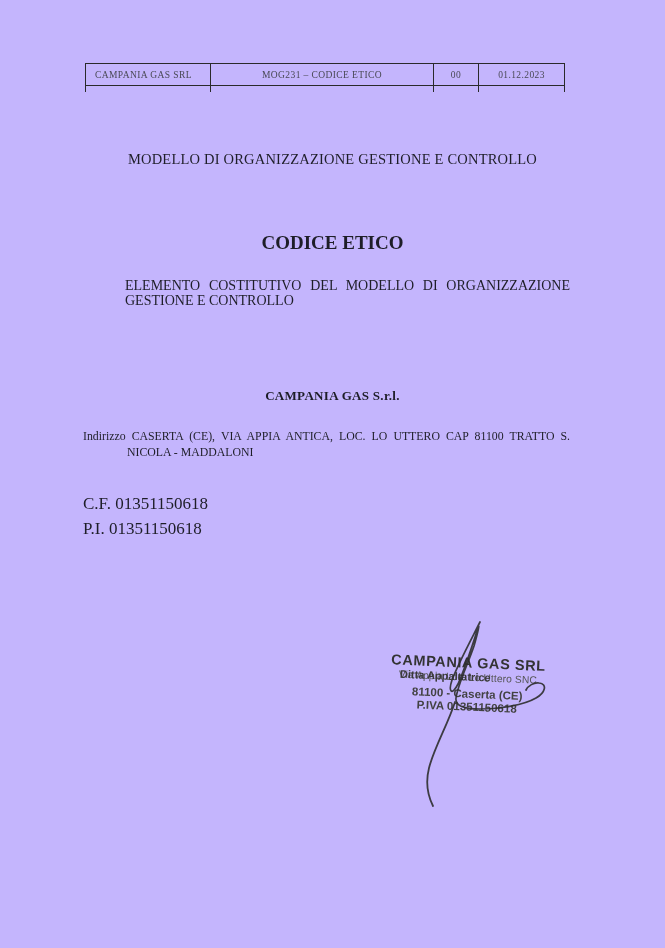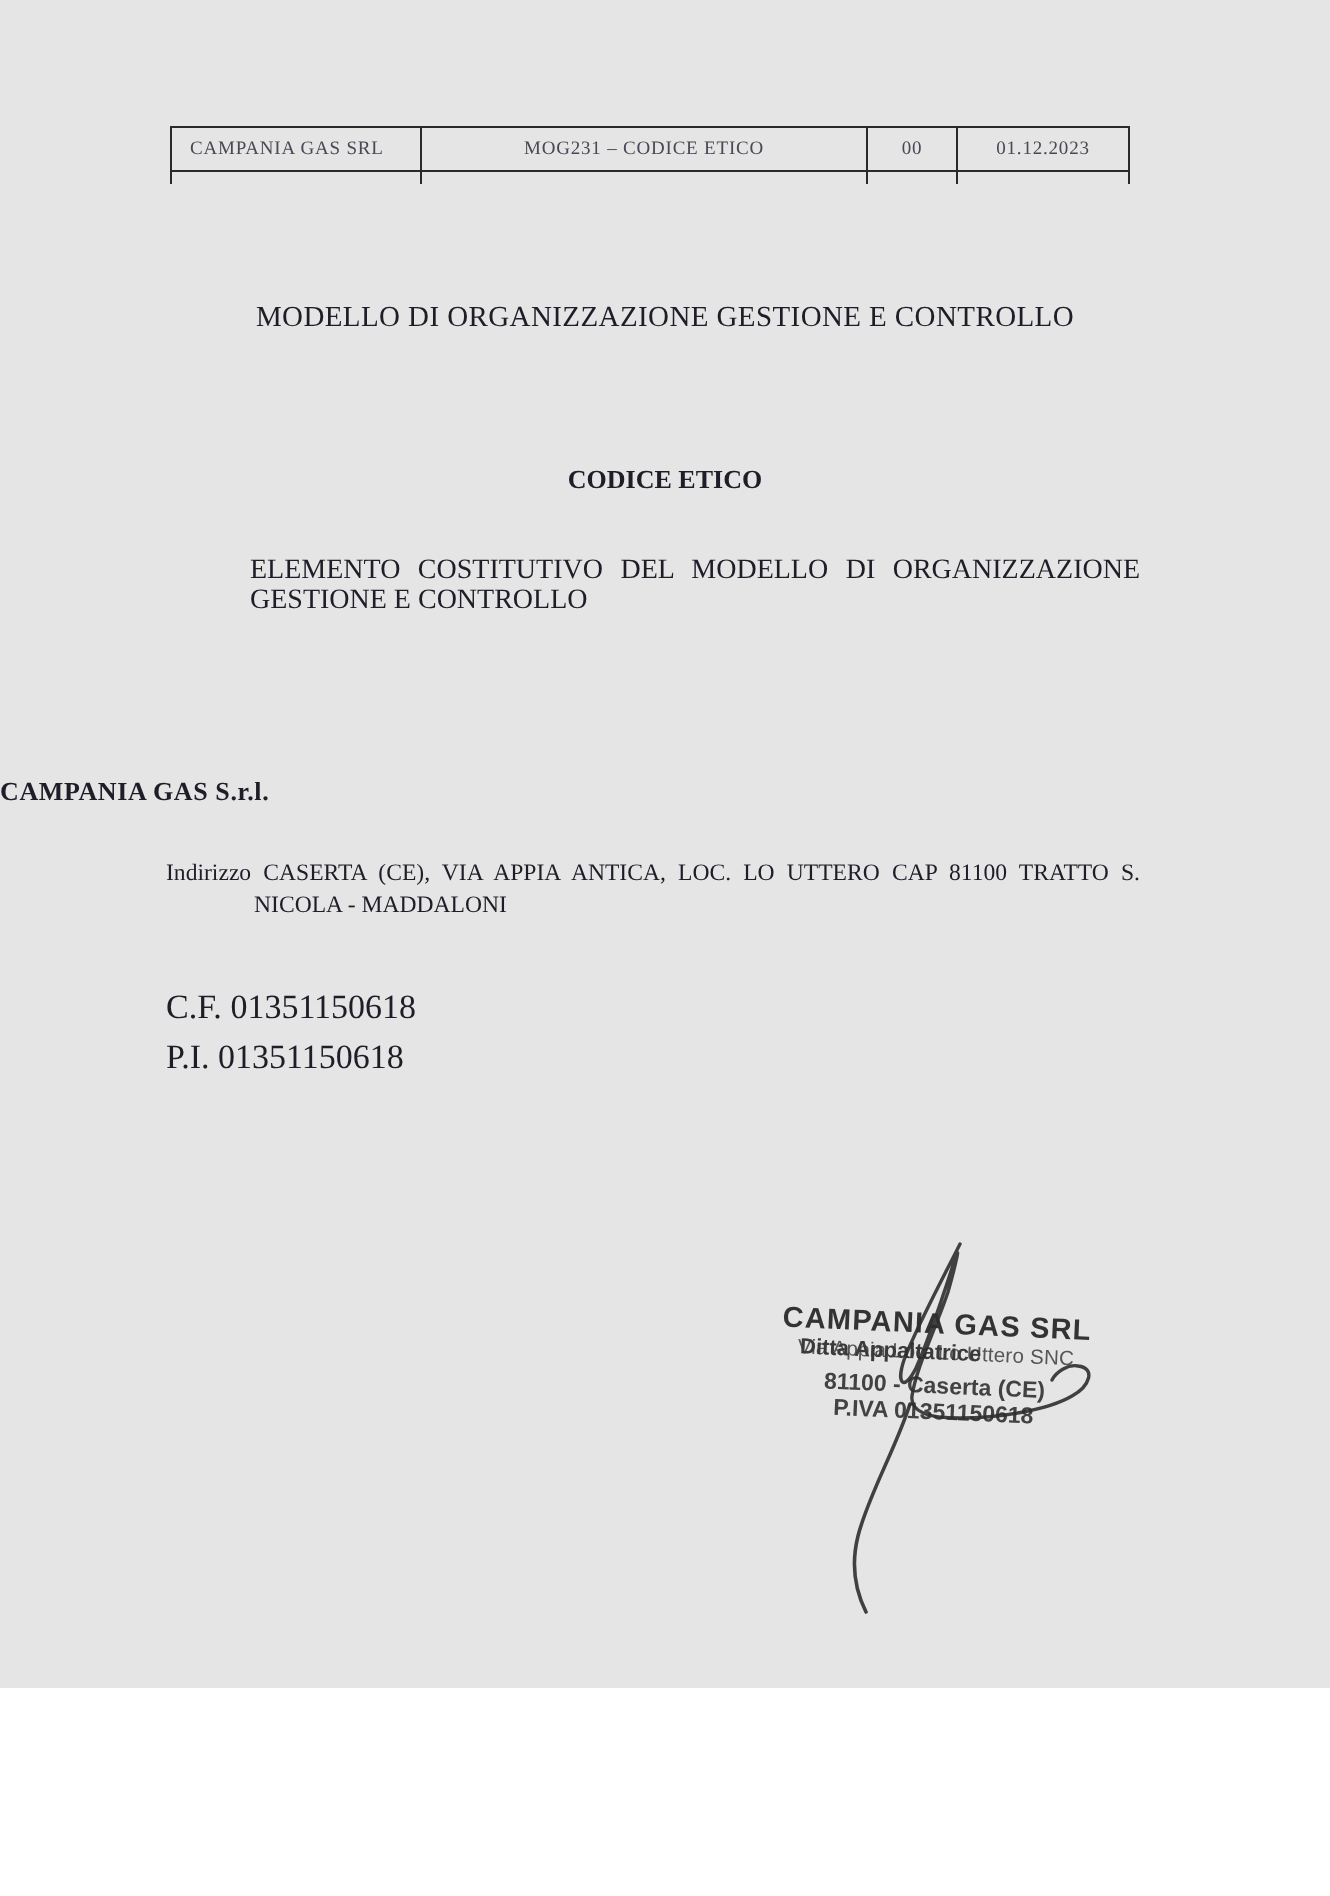--- a/index.html
+++ b/index.html
@@ -3,22 +3,22 @@
 <meta charset="utf-8">
 <style>
   html, body {
     margin: 0;
     padding: 0;
     background: #ffffff;
   }
   .page {
     position: relative;
     width: 665px;
-    height: 844px;
-    background: #e5e5e5;
+    height: 948px;
+    background: #c4b5fd;
     overflow: hidden;
     font-family: "Liberation Serif", "DejaVu Serif", serif;
     color: #1e1e28;
   }
 
   
   .header-table {
     position: absolute;
     left: 85px;
     top: 63px;
@@ -71,36 +71,37 @@
     line-height: 16.5px;
     letter-spacing: 0.2px;
   }
   .doc-subtitle {
     position: absolute;
     left: 0;
     top: 232px;
     width: 665px;
     text-align: center;
     font-weight: bold;
-    font-size: 13px;
+    font-size: 19px;
   }
   .doc-description {
     position: absolute;
     left: 125px;
     top: 278px;
     width: 445px;
     font-size: 14px;
     line-height: 15px;
     text-align: justify;
   }
   .company-heading {
     position: absolute;
     left: 0;
     top: 388px;
     width: 665px;
+    text-align: center;
     font-weight: bold;
     font-size: 13px;
     letter-spacing: 0.3px;
   }
   .address-block {
     position: absolute;
     left: 83px;
     top: 429px;
     width: 487px;
     font-size: 11.8px;

